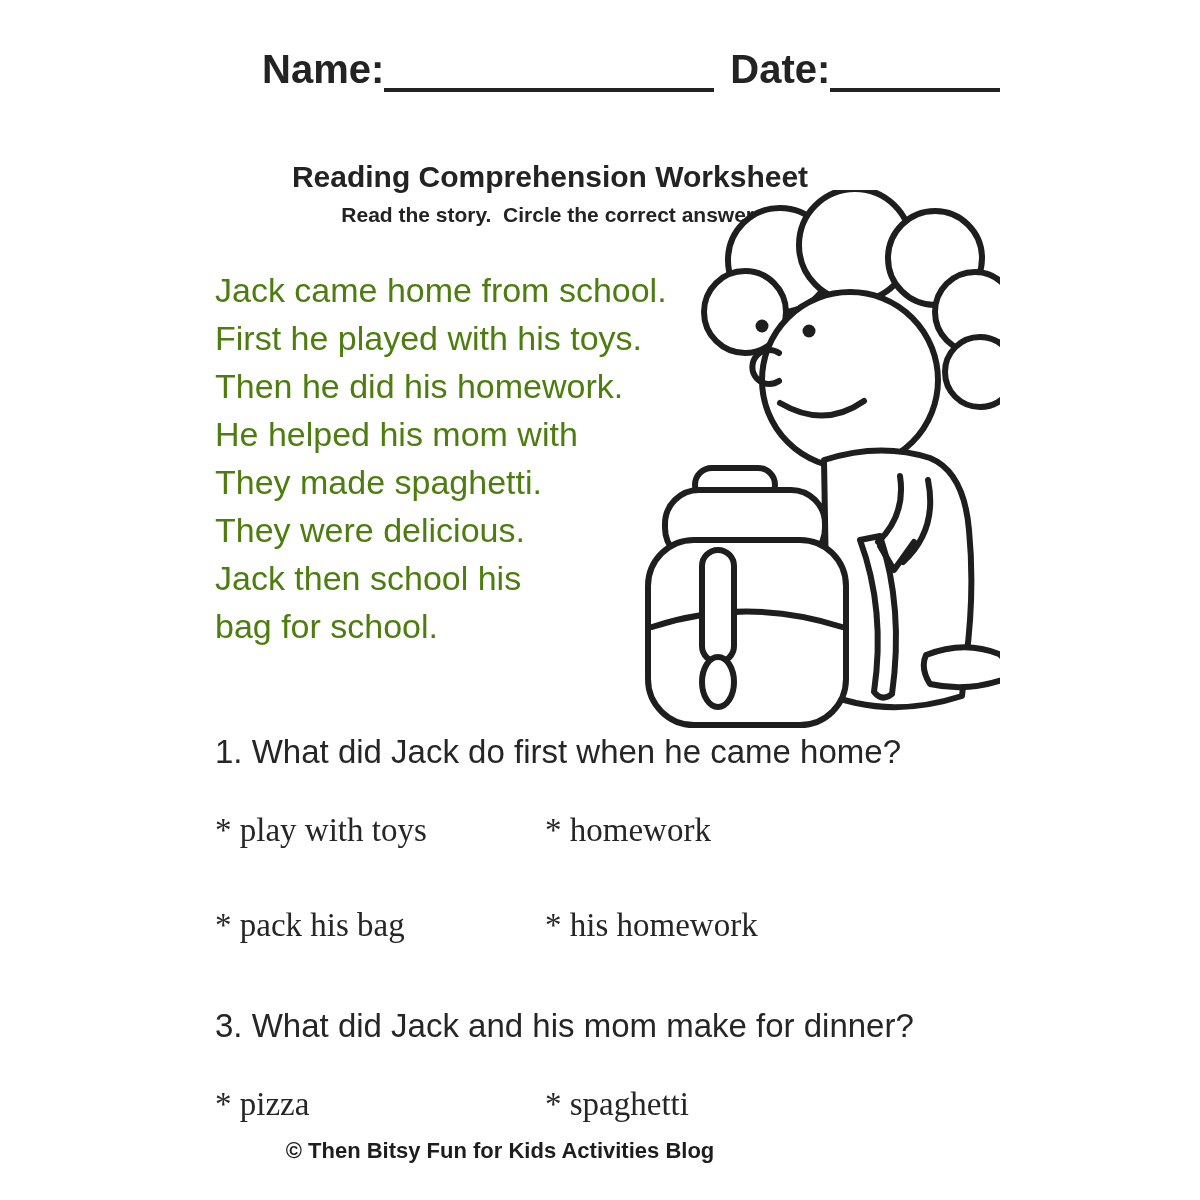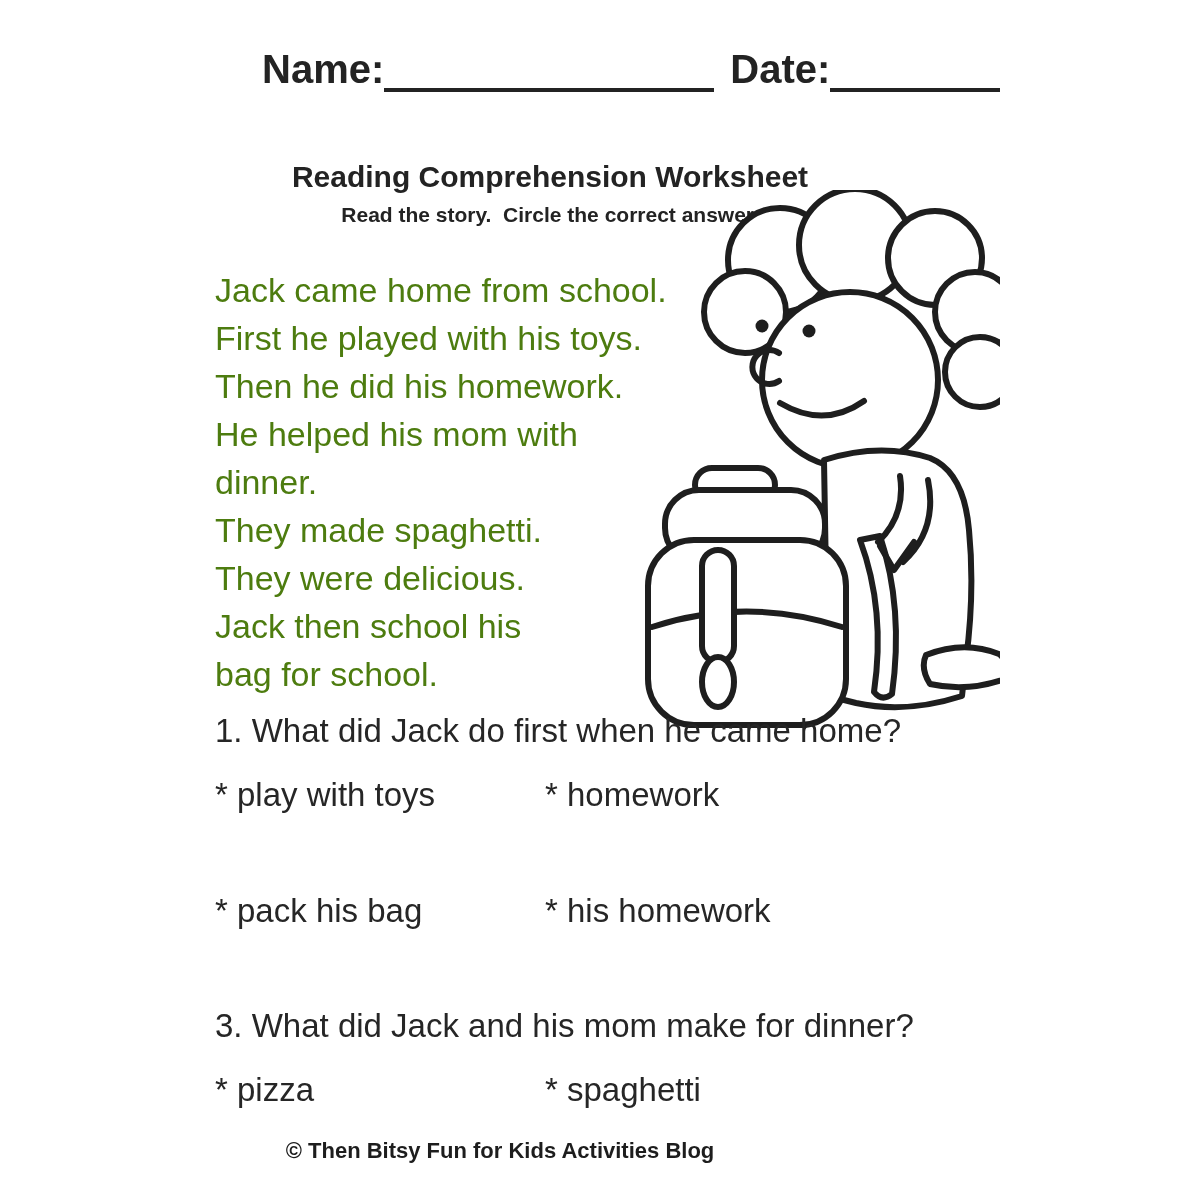--- a/index.html
+++ b/index.html
@@ -77,28 +77,29 @@
   .illustration svg { display: block; width: 100%; height: 100%; }
 
   
   .question {
     position: absolute;
     left: 215px;
     width: 940px;
     font-size: 33px;
     color: #262626;
   }
-  .q1 { top: 709px; }
+  .q1 { top: 730px; }
   .q2 { top: 869px; }
   .q3 { top: 1004px; }
   .prompt { line-height: 44px; }
   .options {
     display: flex;
-    margin-top: 20px;
+    margin-top: 34px;
     line-height: 44px;
+    font-family: Liberation Serif, serif;
   }
   .option-first { width: 330px; }
 
   
   .footer {
     position: absolute;
     top: 1138px;
     left: 0;
     width: 100%;
     text-align: center;
@@ -122,21 +123,20 @@
   <div class="title-block">
     <div class="title">Reading Comprehension Worksheet</div>
     <div class="subtitle">Read the story.  Circle the correct answer.</div>
   </div>
 
   <div class="story">
     <div>Jack came home from school.</div>
     <div>First he played with his toys.</div>
     <div>Then he did his homework.</div>
     <div>He helped his mom with</div>
-    <div>dinner.</div>
     <div>They made spaghetti.</div>
     <div>They were delicious.</div>
     <div>Jack then school his</div>
     <div>bag for school.</div>
   </div>
 
   <div class="illustration">
     <svg viewBox="0 0 395 555" aria-hidden="true">
       <g stroke="#1e1e1e" stroke-width="6" fill="#ffffff" stroke-linecap="round" stroke-linejoin="round">
 

